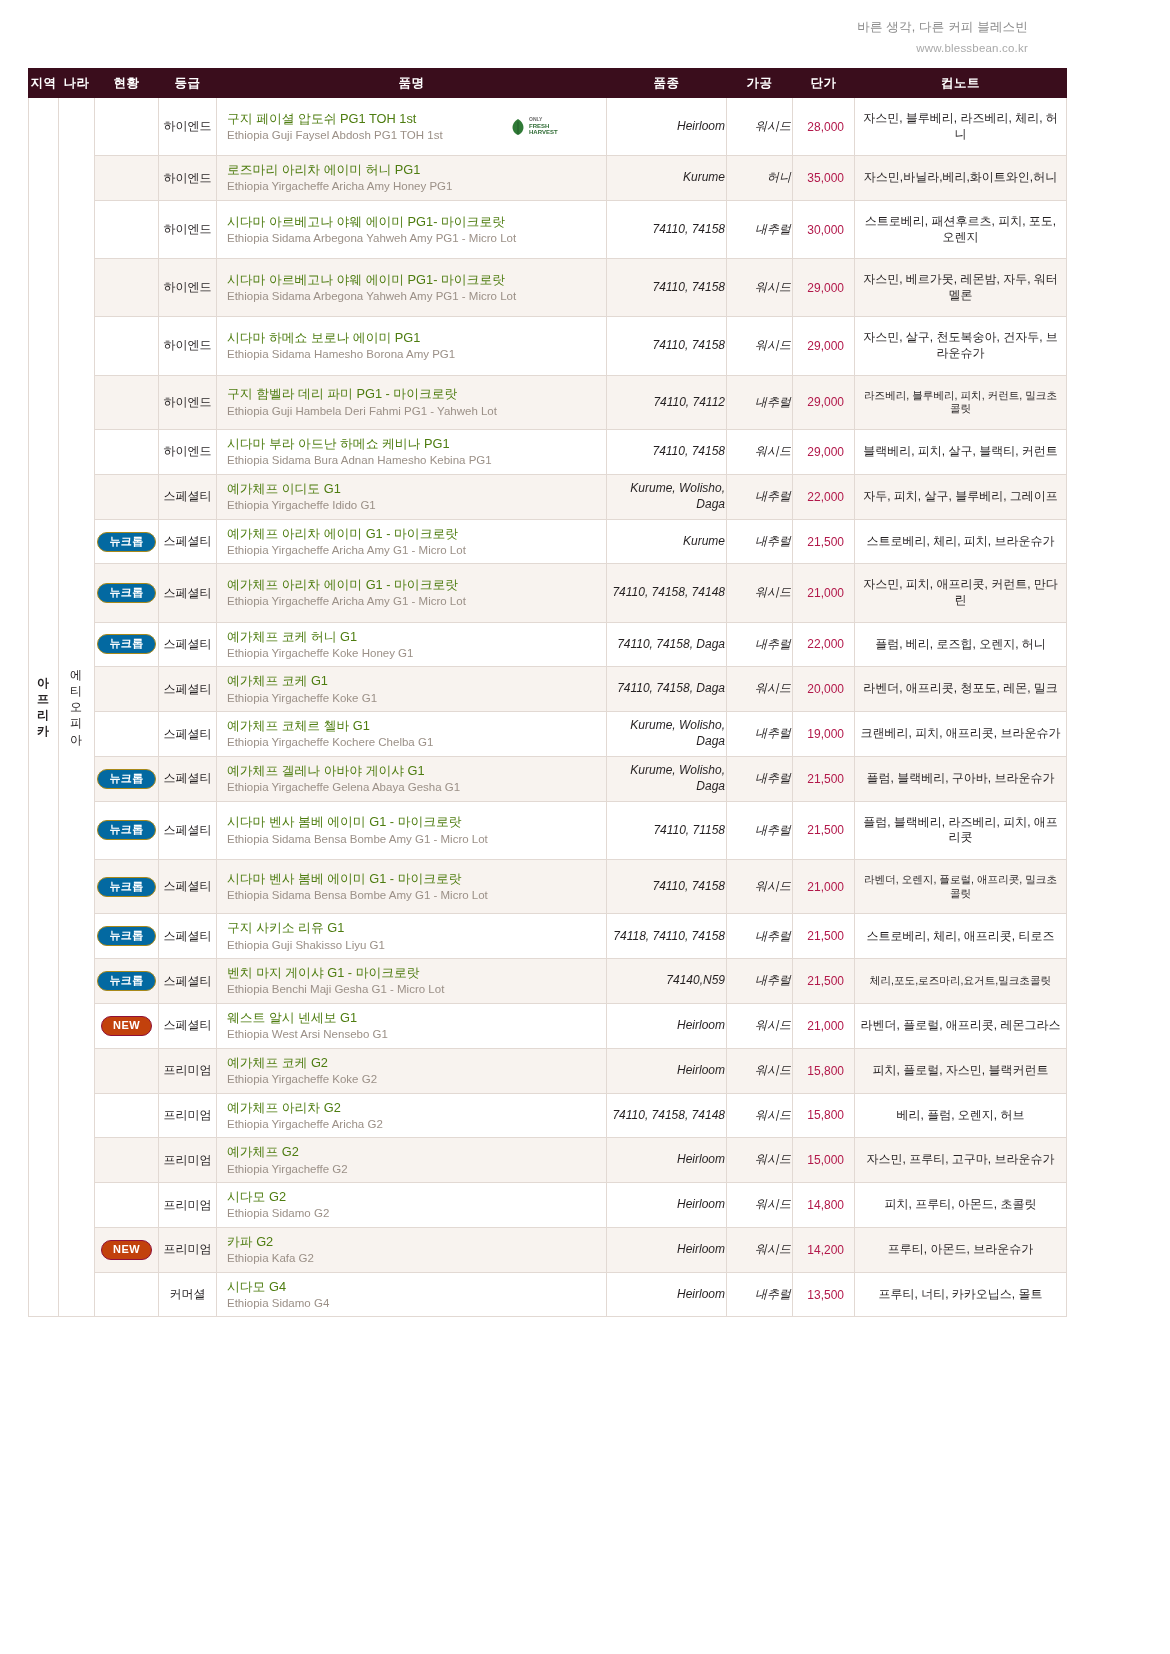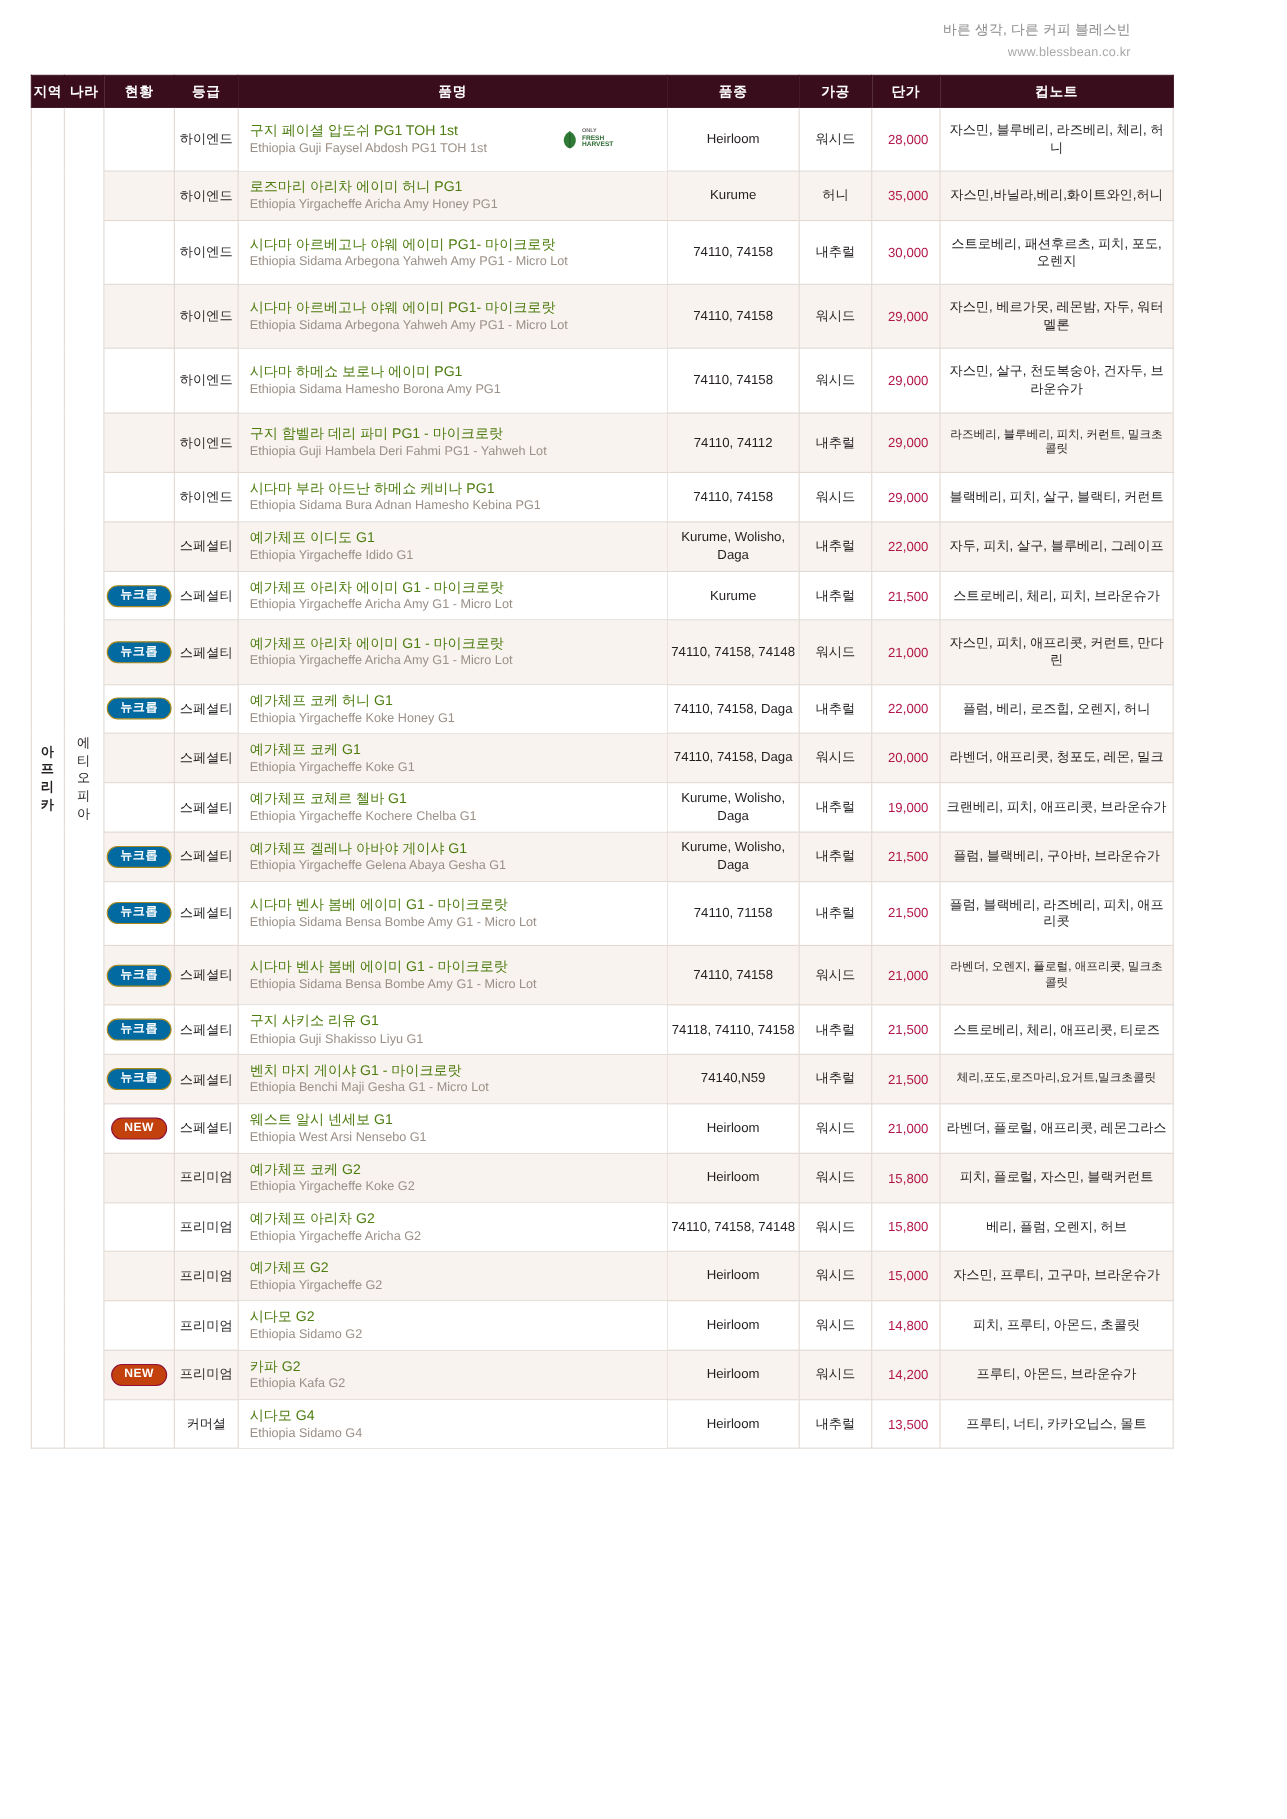--- a/index.html
+++ b/index.html
@@ -115,23 +115,24 @@
     color: #4d7c0f;
     line-height: 1.35;
   }
   .name-en {
     font-size: 11.5px;
     color: #9b9087;
     line-height: 1.35;
     margin-top: 1px;
   }
   td.variety, td.process {
-    text-align: center;
+    text-align: right;
     font-size: 11.8px;
     line-height: 1.3;
+    font-style: italic;
   }
   td.price {
     text-align: right;
     padding-right: 10px;
     font-size: 12.5px;
     color: #b2184a;
   }
   td.cup {
     text-align: center;
     font-size: 11.6px;

